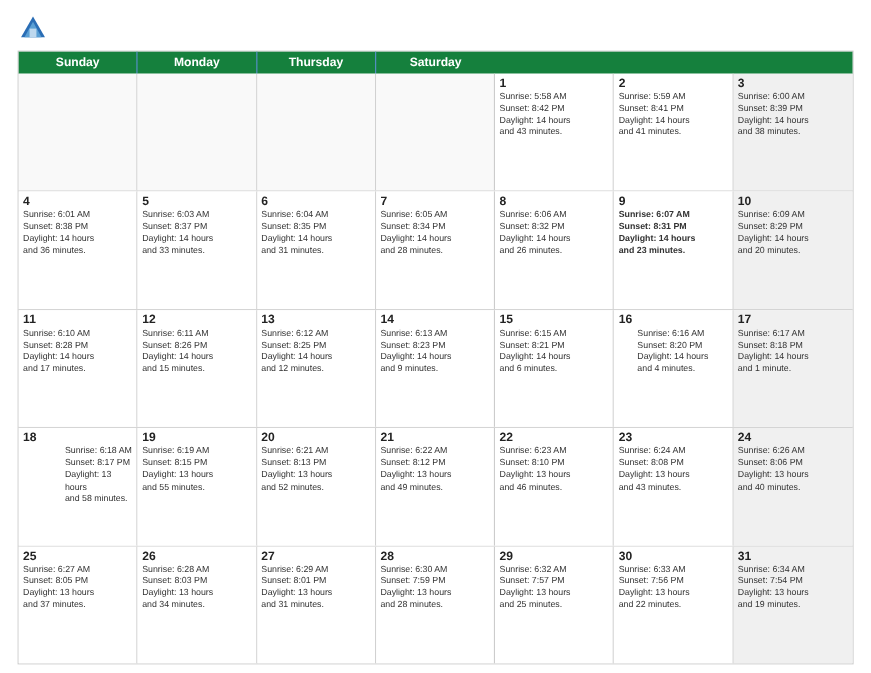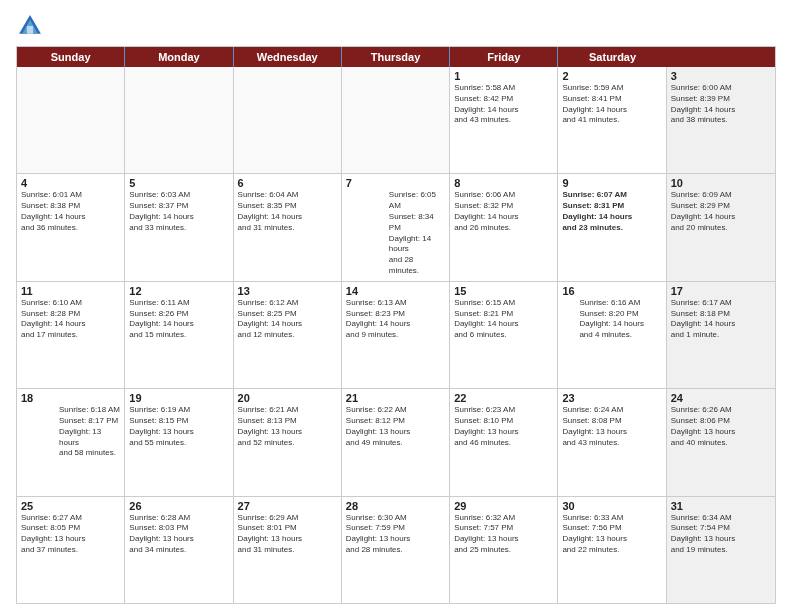--- a/index.html
+++ b/index.html
@@ -58,21 +58,21 @@
     }
     .calendar {
       flex: 1;
       display: flex;
       flex-direction: column;
       border: 1px solid #ccc;
     }
     .cal-header {
       display: grid;
       grid-template-columns: repeat(7, 1fr);
-      background: #7f1d1d;
+      background: #15803d;
     }
     .cal-header-cell {
       color: #fff;
       font-size: 11px;
       font-weight: bold;
       text-align: center;
       padding: 4px 2px;
       border-right: 1px solid #5a8fd0;
     }
     .cal-header-cell:last-child { border-right: none; }
@@ -130,23 +130,21 @@
     <div class="title-block">
       <div class="month-year"></div>
       <div class="location"></div>
     </div>
   </div>
 
   <div class="calendar">
     <div class="cal-header" id="cal-header-row">
         <div class="cal-header-cell">Sunday</div>
         <div class="cal-header-cell">Monday</div>
-        <div class="cal-header-cell">Wednesday</div>
         <div class="cal-header-cell">Thursday</div>
-        <div class="cal-header-cell">Friday</div>
         <div class="cal-header-cell">Saturday</div>
       </div>
     <div class="cal-body" id="cal-body">
         <div class="cal-row">
           <div class="cal-cell empty"></div>
           <div class="cal-cell empty"></div>
           <div class="cal-cell empty"></div>
           <div class="cal-cell empty"></div>
           <div class="cal-cell">
             <div class="day-num">1</div>
@@ -187,21 +185,21 @@
           </div>
           <div class="cal-cell">
             <div class="day-num">6</div>
             <div class="cell-text" style="white-space: pre-line;">Sunrise: 6:04 AM
 Sunset: 8:35 PM
 Daylight: 14 hours
 and 31 minutes.</div>
           </div>
           <div class="cal-cell">
             <div class="day-num">7</div>
-            <div class="cell-text" style="white-space: pre-line; margin-left: 43px;">Sunrise: 6:05 AM
+            <div class="cell-text" style="white-space: pre-line;">Sunrise: 6:05 AM
 Sunset: 8:34 PM
 Daylight: 14 hours
 and 28 minutes.</div>
           </div>
           <div class="cal-cell">
             <div class="day-num">8</div>
             <div class="cell-text" style="white-space: pre-line;">Sunrise: 6:06 AM
 Sunset: 8:32 PM
 Daylight: 14 hours
 and 26 minutes.</div>

